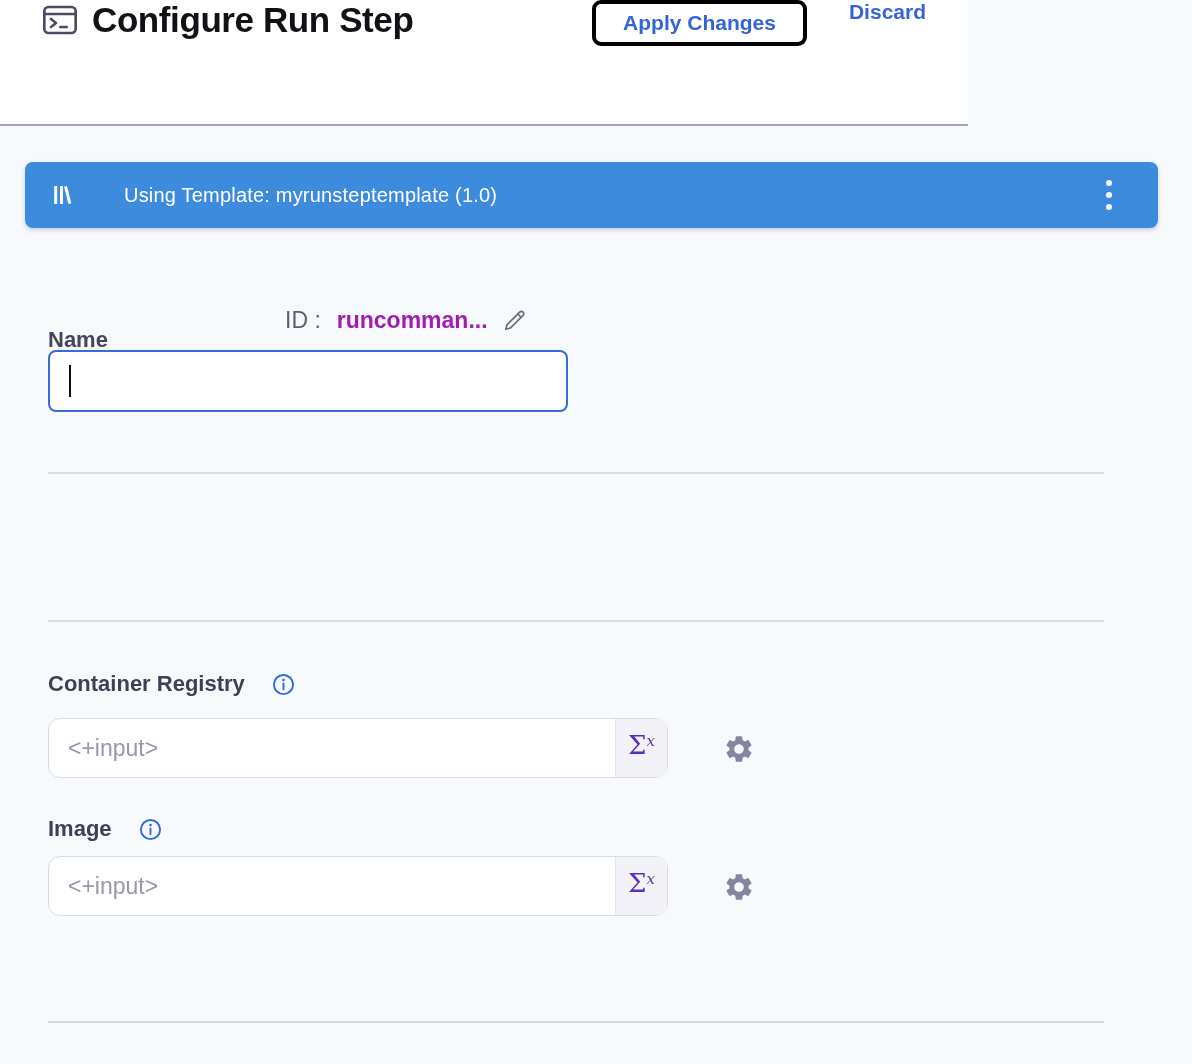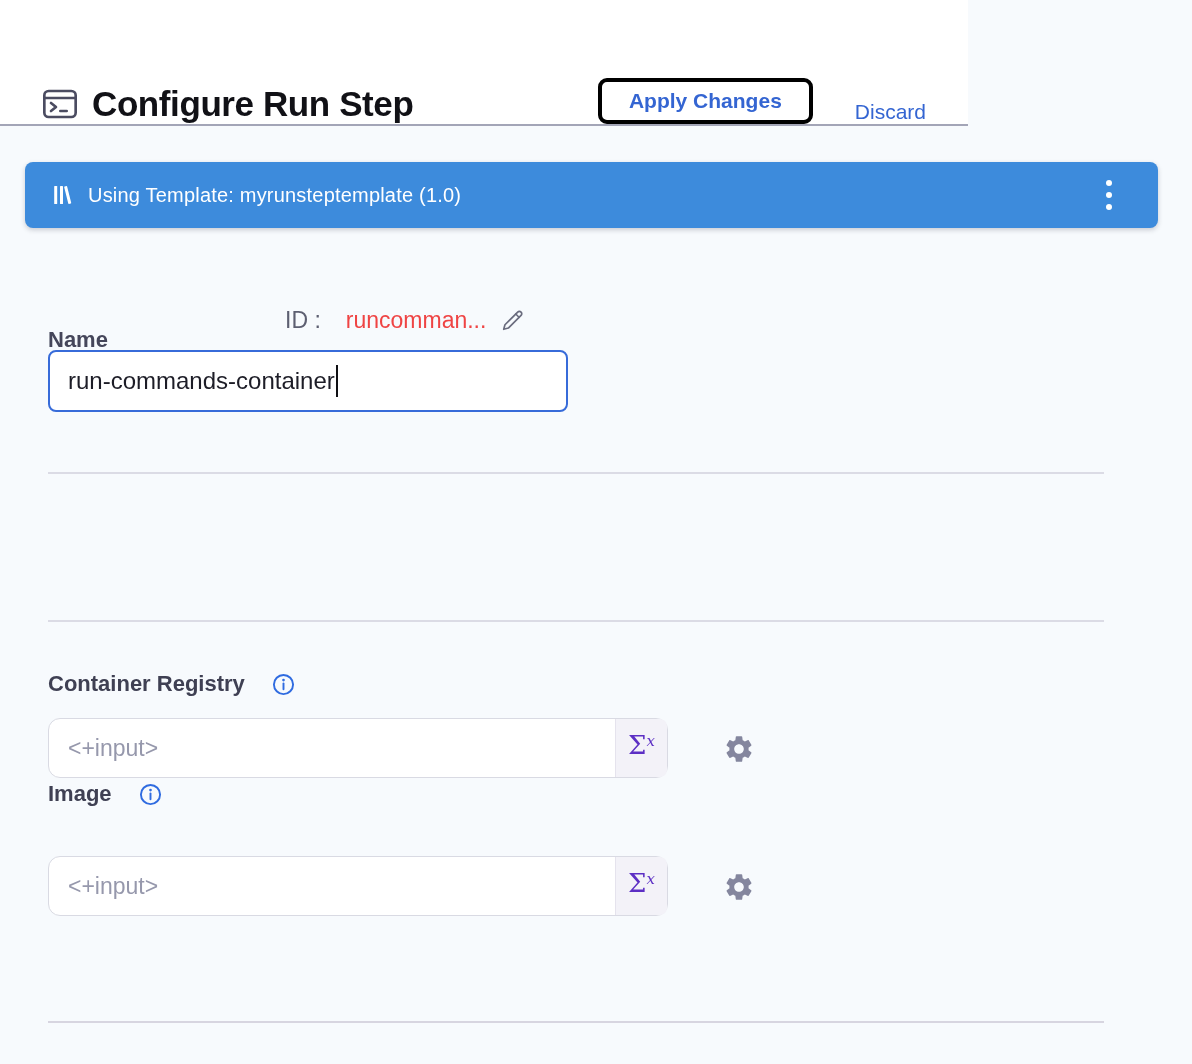--- a/index.html
+++ b/index.html
@@ -6,66 +6,66 @@
   html,body { background:#f7fafd; }
   #app {
     position:relative; width:1192px; height:1064px; overflow:hidden;
     background:#f7fafd; font-family:"Liberation Sans", sans-serif;
   }
 
   
   .header {
     position:absolute; top:0; left:0; width:968px; height:126px;
     background:#ffffff; border-bottom:2px solid #a3a5b7;
-    display:flex; align-items:flex-end; padding:0 42px 0 40px;
+    display:flex; align-items:flex-start; padding:0 42px 0 40px;
   }
   .header-icon { width:40px; height:40px; flex:0 0 auto; margin-right:12px; }
   .page-title {
     font-size:35px; font-weight:700; color:#111116; letter-spacing:-0.4px;
     white-space:nowrap;
   }
   .header-spacer { flex:1; }
   .apply-btn {
     height:46px; padding:0 27px; background:#ffffff;
     border:4px solid #000000; border-radius:9px;
     color:#3465d2; font-size:21px; font-weight:700;
     font-family:inherit; cursor:pointer; white-space:nowrap;
   }
   .discard-btn {
     margin-left:42px; background:none; border:none; cursor:pointer;
-    color:#3465d2; font-size:21px; font-weight:400; font-family:inherit;
+    color:#3465d2; font-size:21px; font-weight:700; font-family:inherit;
     white-space:nowrap;
   }
 
   
   .banner {
     position:absolute; left:25px; top:162px; width:1133px; height:66px;
     background:#3d8bdc; border-radius:8px;
     box-shadow:0 2px 5px rgba(40,41,61,0.22);
-    display:flex; align-items:center; padding:0 36px 0 26px; color:#ffffff;
+    display:flex; align-items:center; padding:0 36px 0 26px; color:#ffffff;gap:36px;
   }
   .banner-lib-icon { width:24px; height:24px; margin-right:13px; flex:0 0 auto; }
   .banner-text { font-size:20px; font-weight:400; letter-spacing:0.2px; white-space:nowrap; }
   .banner-spacer { flex:1; }
   .kebab-btn {
     width:26px; height:40px; background:none; border:none; cursor:pointer;
     display:flex; align-items:center; justify-content:center;
   }
 
   
   .name-label {
     position:absolute; left:48px; top:307px;
     font-size:22px; font-weight:700; color:#45465a;margin-top:20px;
   }
   .id-row {
     position:absolute; left:285px; top:306px;
     display:flex; align-items:center; font-size:23px;
   }
   .id-prefix { color:#5d5f71; }
-  .id-link { color:#ef4444; margin-left:25px; text-decoration:none; cursor:pointer; }
+  .id-link { color:#a21caf; margin-left:16px; text-decoration:none; cursor:pointer;font-weight:bold; }
   .edit-btn { background:none; border:none; cursor:pointer; margin-left:13px;
     width:28px; height:28px; padding:0; display:flex; align-items:center; }
   .name-input {
     position:absolute; left:48px; top:350px; width:520px; height:62px;
     background:#ffffff; border:2px solid #376bd9; border-radius:8px;
     display:flex; align-items:center; padding:0 18px;
     font-size:24px; color:#1d1d27; cursor:text;
   }
   .caret { display:inline-block; width:2px; height:32px; background:#101014; margin-left:1px; }
 
@@ -75,21 +75,21 @@
   .divider-2 { top:620px; }
   .divider-3 { top:1021px; background:#d7d5e0; }
   .section-heading {
     position:absolute; left:48px; top:523px;
     font-size:28px; font-weight:700; color:#121217; letter-spacing:-0.2px;
   }
 
   
   .field-label-row { position:absolute; left:48px; display:flex; align-items:center; gap:27px; }
   .row-1-label { top:671px; }
-  .row-2-label { top:781px; }
+  .row-2-label { top:816px; }
   .field-label { font-size:22px; font-weight:700; color:#3f4053; white-space:nowrap; }
   .info-icon-btn { background:none; border:none; padding:0; cursor:pointer;
     width:23px; height:23px; display:flex; }
 
   .field-input-wrap {
     position:absolute; left:48px; width:620px; height:60px;
     background:#ffffff; border:1px solid #d9dae3; border-radius:12px;
   }
   .row-1-input { top:718px; }
   .row-2-input { top:856px; }
@@ -163,21 +163,20 @@
     <span class="id-prefix">ID :</span>
     <a class="id-link">runcomman...</a>
     <button class="edit-btn">
       <svg viewBox="0 0 24 24" width="27" height="27" fill="none" stroke="#6a6c7e" stroke-width="1.5" stroke-linecap="round" stroke-linejoin="round">
         <path d="M4.2 19.8l1.1-4L16.6 4.5a2.1 2.1 0 0 1 3 0 2.1 2.1 0 0 1 0 3L8.3 18.7l-4.1 1.1z"></path>
         <path d="M14.9 6.2l2.9 2.9"></path>
       </svg>
     </button>
   </div>
   <div class="name-input" role="textbox">
-    <span>run-commands-container</span>
     <span class="caret"></span>
   </div>
 
   <div class="divider divider-1"></div>
 
 
   <div class="divider divider-2"></div>
 
   <div class="field-label-row row-1-label">
     <span class="field-label">Container Registry</span>

